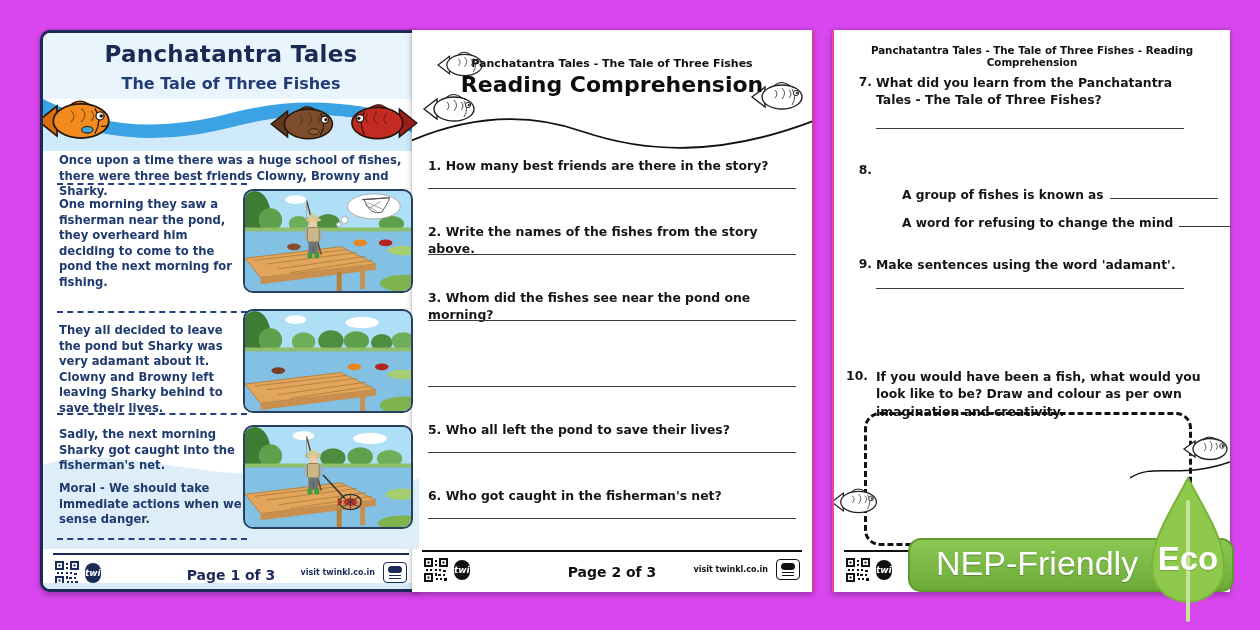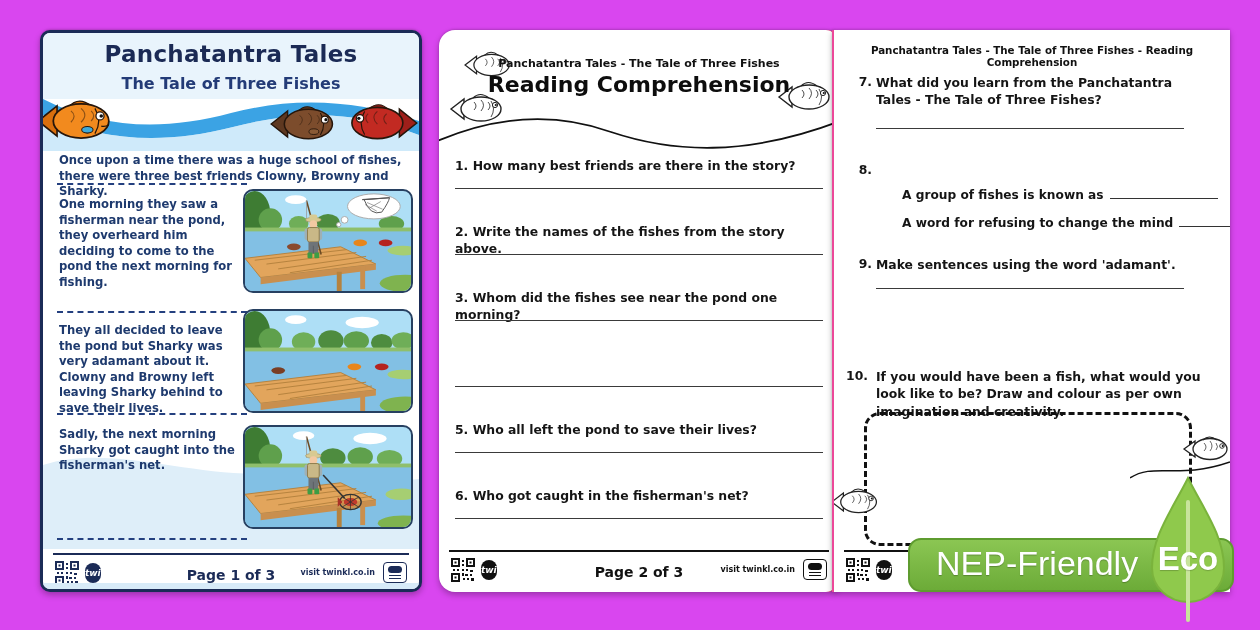--- a/index.html
+++ b/index.html
@@ -35,21 +35,21 @@
              border-radius:4px;box-sizing:border-box;}
   .protbadge span{display:block;margin:3px auto 0;width:14px;height:7px;border-radius:4px;background:#111;}
   .protbadge i{display:block;margin:2px auto 0;width:12px;border-top:1.4px solid #111;}
   .navy .pageno,.navy .siteurl{color:#1B2B57;}
   .navy .cloudlogo{background:#1B2B57;}
   .navy .protbadge{border-color:#1B2B57;} .navy .protbadge span{background:#1B2B57;}
   .navy .protbadge i{border-color:#1B2B57;}
   .dark .pageno,.dark .siteurl{color:#111;}
   .dark .cloudlogo{background:#111;}
   
-  #page2{left:439px;width:400px;border-right:3px solid #ef4444;border-radius:16px;}
+  #page2{left:412px;width:400px;border-right:1px solid #ef4444;}
   .p2-head{position:absolute;top:27px;left:0;width:100%;text-align:center;
            font-size:11px;font-weight:700;color:#111;}
   .p2-title{position:absolute;top:42px;left:0;width:100%;text-align:center;
             font-size:22px;font-weight:800;color:#0d0d0d;}
   .q{position:absolute;left:16px;width:368px;font-size:12.4px;font-weight:600;color:#151515;line-height:1.35;}
   .wline{position:absolute;border-bottom:1.7px solid #3a3a3a;}
   .ofish{position:absolute;}
   
   #page3{left:832px;width:396px;border-left:2px solid #ec4899;}
   .p3-head{position:absolute;top:14px;left:0;width:100%;text-align:center;
@@ -192,20 +192,21 @@
         <ellipse cx="140" cy="58" rx="7" ry="3.5" fill="#B5231F"></ellipse>
         <polygon points="0,76 98,64 134,82 16,96" fill="#E2A55C" stroke="#B5823E" stroke-width="1"></polygon>
         <path d="M10 78 L104 67 M22 82 L114 70 M34 87 L124 74 M46 91 L130 78" stroke="#B5823E" stroke-width="1"></path>
         <polygon points="16,96 134,82 134,88 16,103" fill="#C98F4E"></polygon>
         <rect x="118" y="84" width="5" height="20" fill="#C98F4E"></rect>
       </svg>
     </div>
 
     <div class="p1-dash" style="top:380px;"></div>
     <div class="p1-text" style="left:16px;top:394px;width:184px;">Sadly, the next morning Sharky got caught into the fisherman's net.</div>
+    <div class="p1-text" style="left:16px;top:448px;width:184px;font-weight:800;">Moral - We should take immediate actions when we sense danger.</div>
     <div class="scene" style="top:392px;">
       <svg viewBox="0 0 170 104" preserveAspectRatio="none">
         <ellipse cx="128" cy="12" rx="17" ry="6" fill="#fff"></ellipse>
           <ellipse cx="60" cy="9" rx="11" ry="4.5" fill="#fff"></ellipse>
         <ellipse cx="10" cy="24" rx="16" ry="24" fill="#3E7C33"></ellipse>
           <ellipse cx="26" cy="30" rx="12" ry="12" fill="#5FA04C"></ellipse>
         <ellipse cx="90" cy="32" rx="13" ry="10" fill="#4E8C3F"></ellipse>
           <ellipse cx="118" cy="31" rx="13" ry="10" fill="#5FA04C"></ellipse>
         <ellipse cx="148" cy="33" rx="13" ry="9" fill="#6FAE58"></ellipse>
         <rect x="0" y="38" width="170" height="6" fill="#8FBF6B"></rect>

